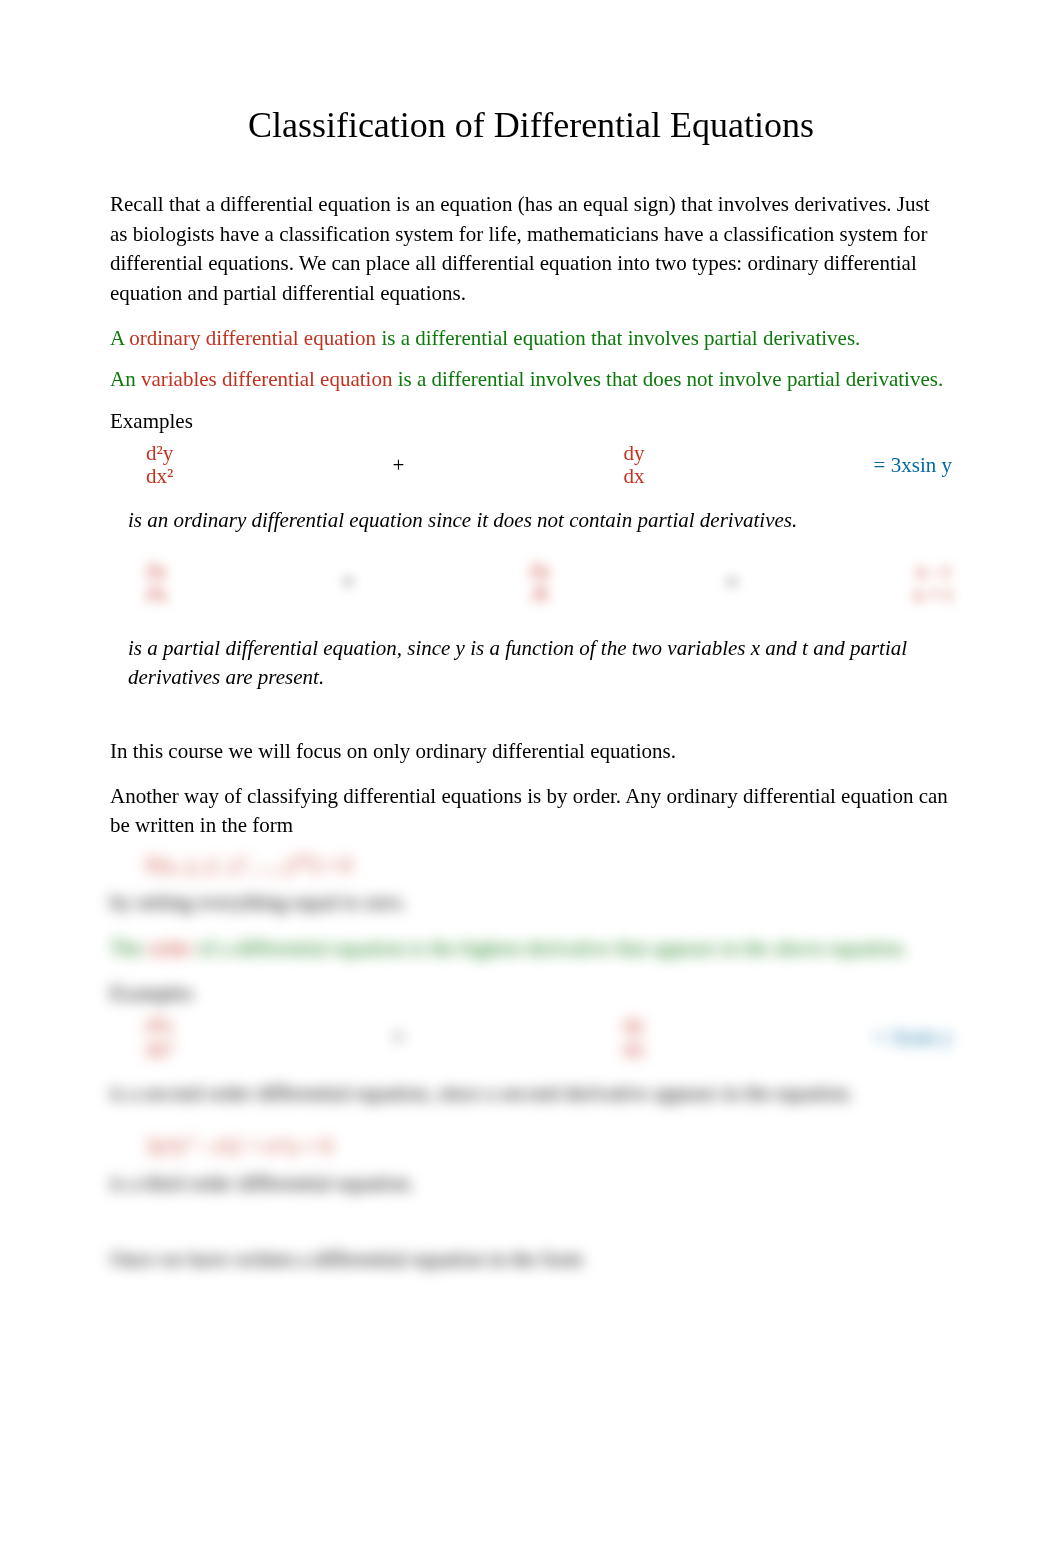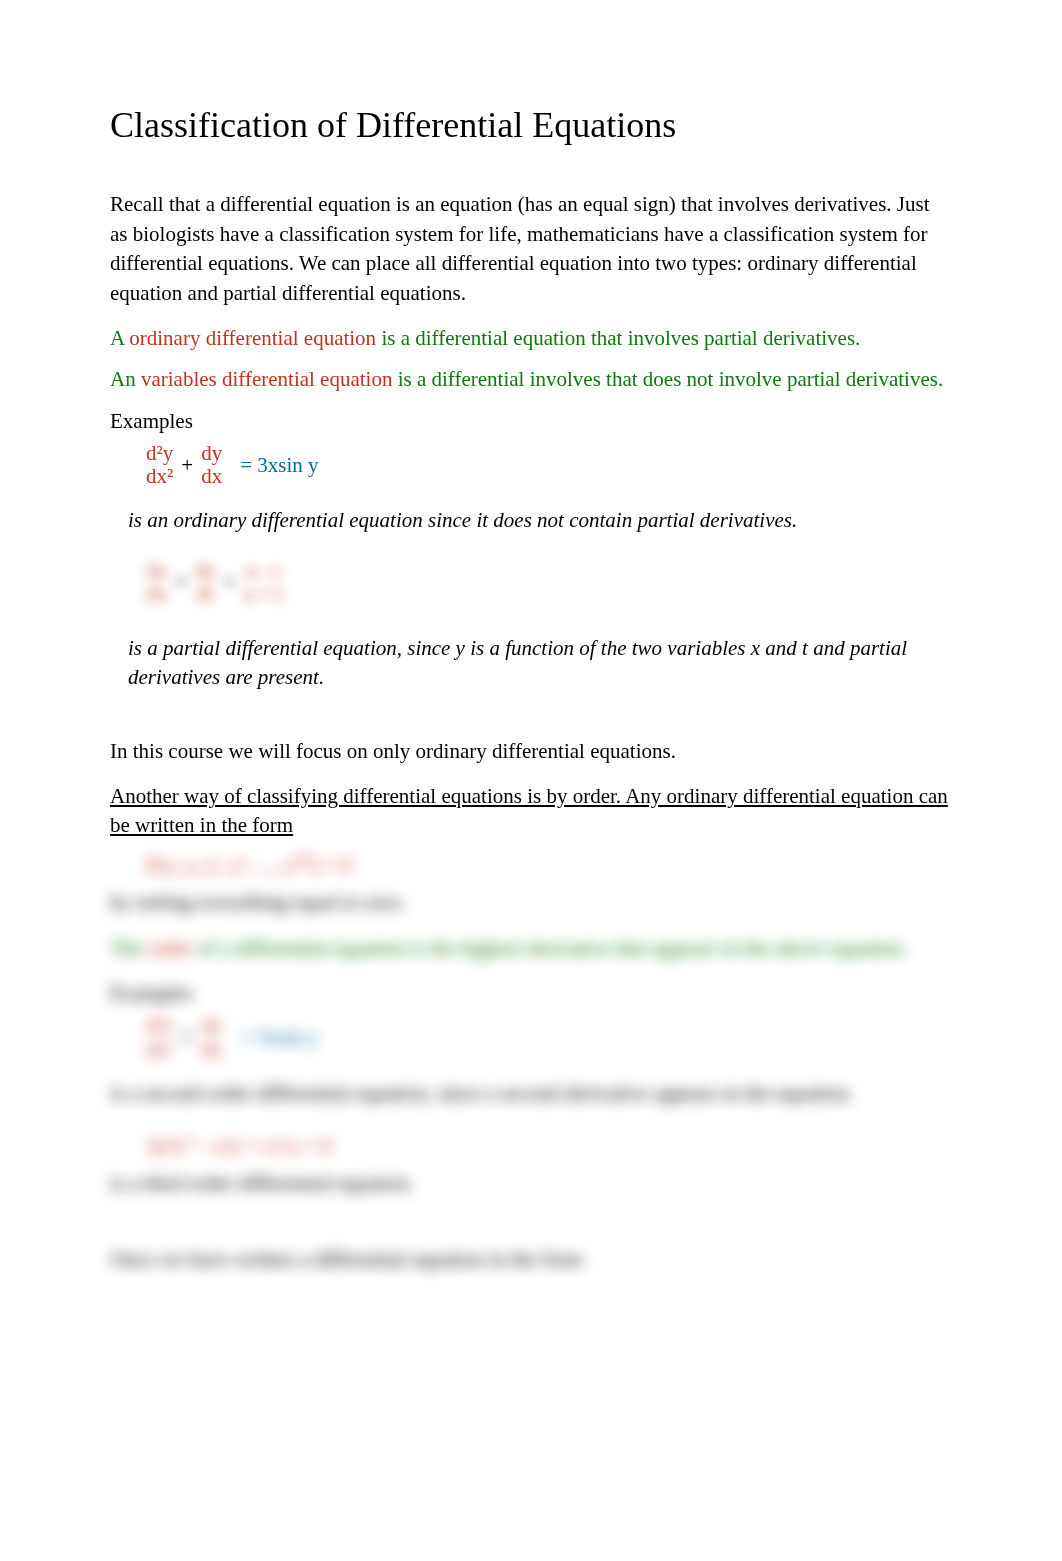--- a/index.html
+++ b/index.html
@@ -11,21 +11,21 @@
       width: 1062px;
       background: #ffffff;
       font-family: Georgia, 'Times New Roman', serif;
       font-size: 21px;
       line-height: 1.4;
       color: #000;
       padding: 100px 110px 60px 110px;
     }
     .title {
       font-size: 36px;
-      text-align: left;
+      text-align: center;
       font-weight: normal;
       margin-bottom: 40px;
       color: #000;
     }
     .para {
       margin-bottom: 16px;
       color: #000;
     }
     .def-line {
       margin-bottom: 12px;
@@ -49,20 +49,21 @@
     }
     .eq-block {
       color: #c2321f;
       padding-left: 36px;
       margin: 6px 0 12px 0;
     }
     .eq-row {
       display: flex;
       align-items: center;
       gap: 0;
+      justify-content: space-between;
     }
     .eq-col {
       display: flex;
       flex-direction: column;
       align-items: center;
       line-height: 1.1;
     }
     .eq-col span {
       white-space: nowrap;
     }
@@ -144,21 +145,21 @@
     </div>
   </div>
 </div>
 
 <p class="explain indent-sm" style="margin-top:28px;">is a partial differential equation, since y is a function of the two variables x and t and partial derivatives are present.</p>
 
 <div class="spacer-md"></div>
 
 <p class="para">In this course we will focus on only ordinary differential equations.</p>
 
-<p class="para" style="margin-bottom:2px;text-decoration:underline;">Another way of classifying differential equations is by order. Any ordinary differential equation can be written in the form</p>
+<p class="para" style="margin-bottom:2px;">Another way of classifying differential equations is by order. Any ordinary differential equation can be written in the form</p>
 
 <div class="blur-block">
 
   <p class="indent eq-lbl-red">F(x, y, y', y'', ..., y⁽ⁿ⁾) = 0</p>
 
   <div class="spacer-sm"></div>
 
   <p class="para">by setting everything equal to zero.</p>
 
   <p class="para">

